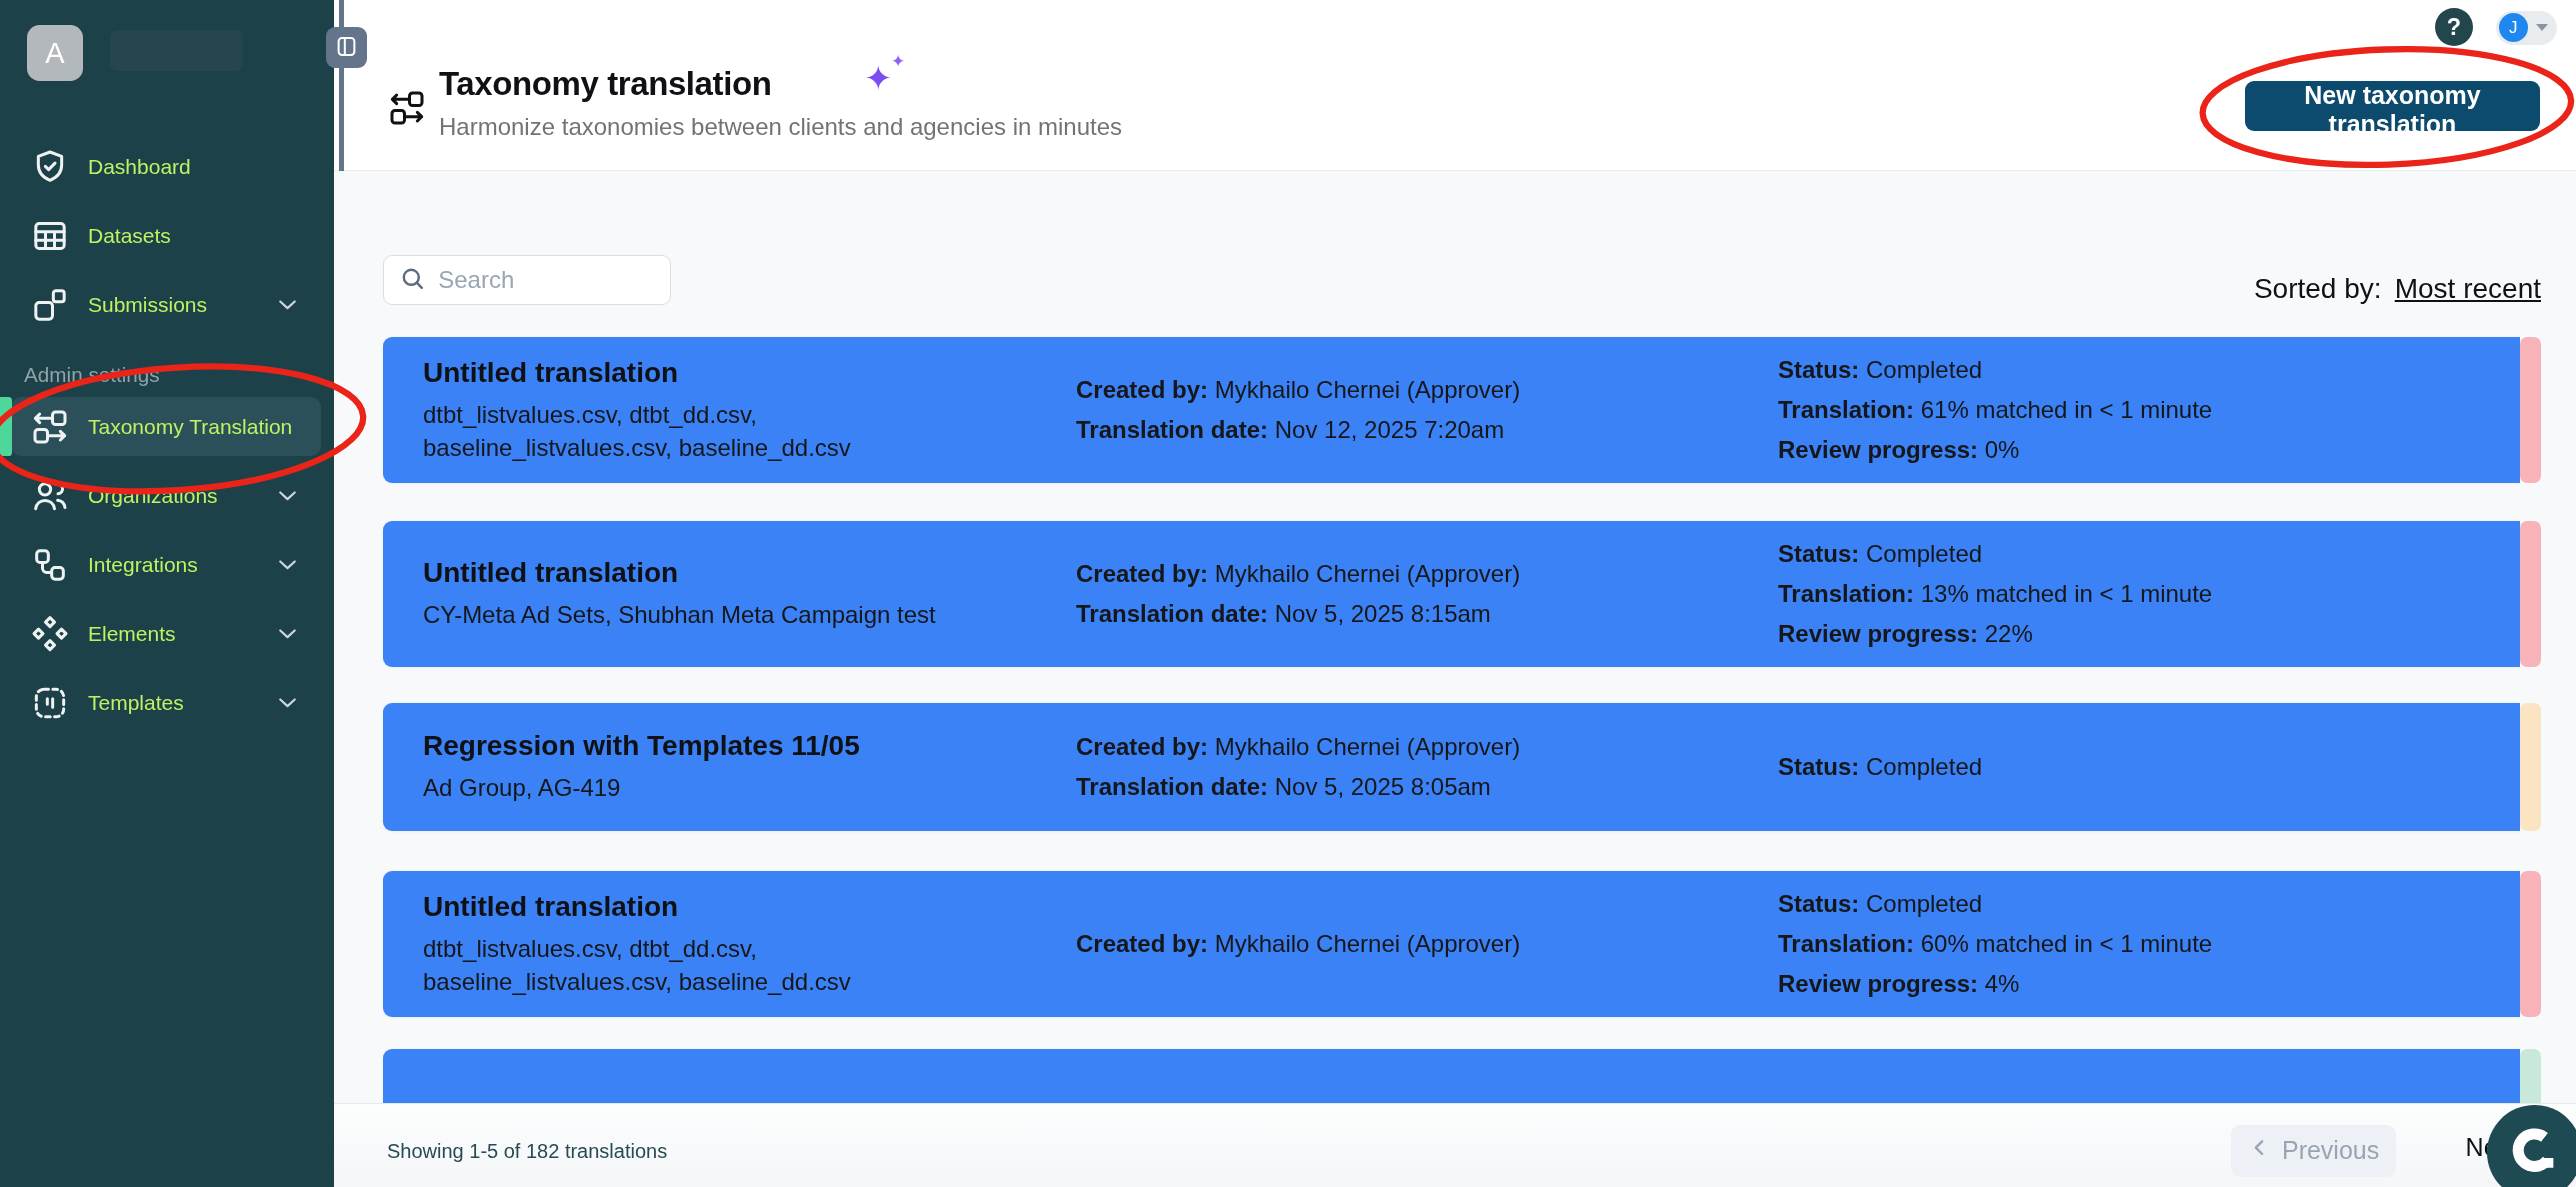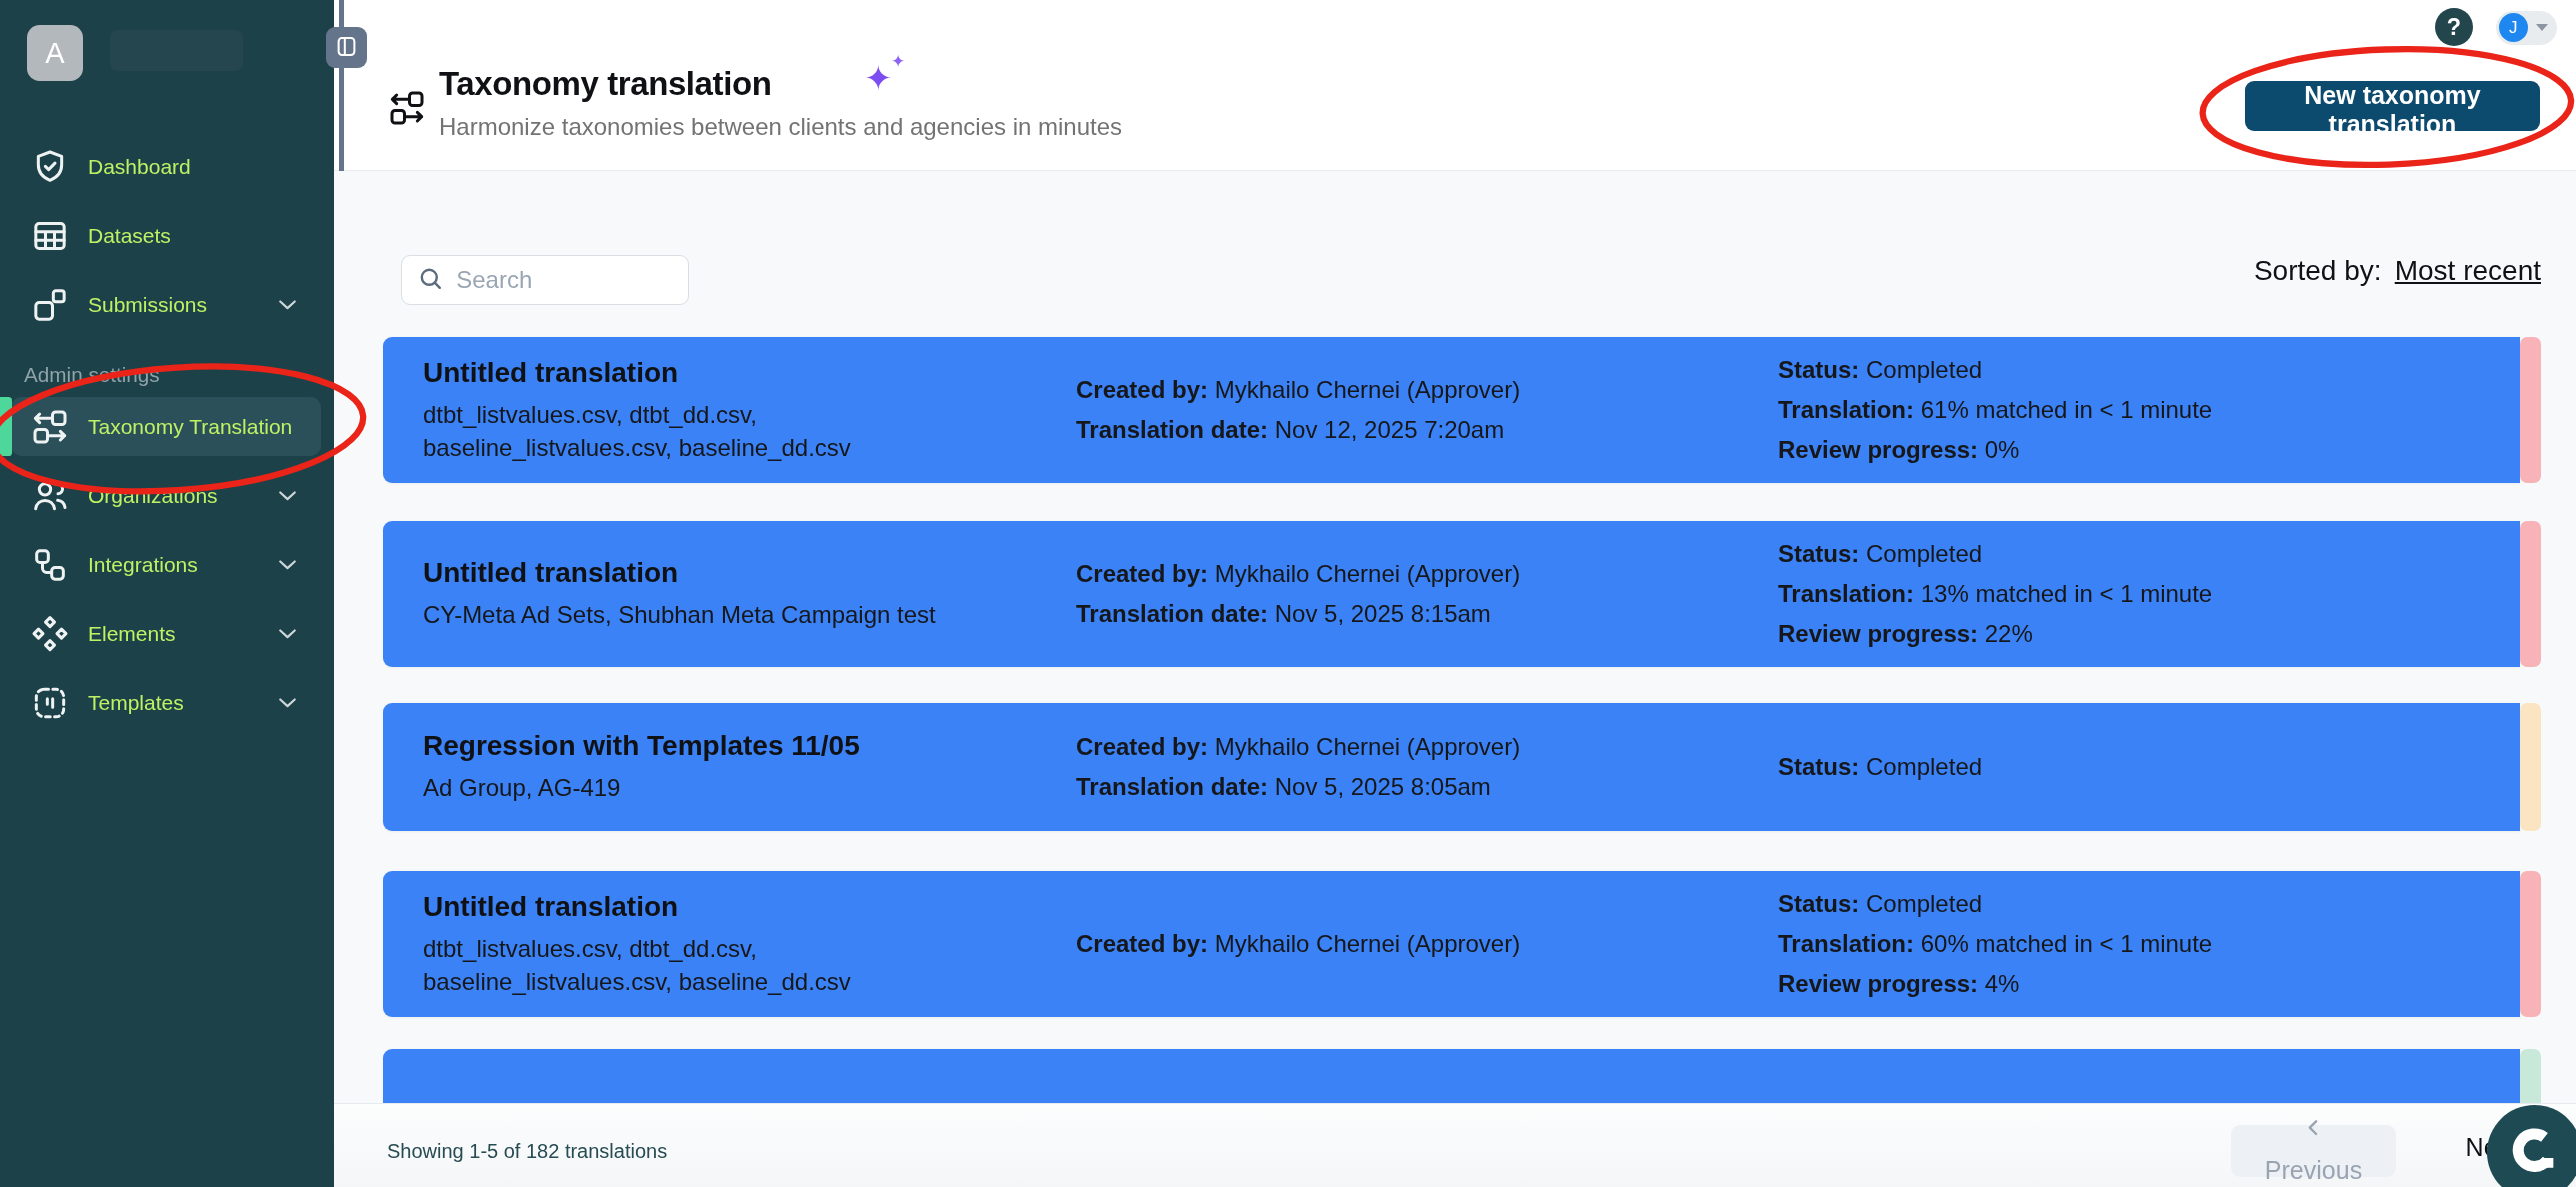--- a/index.html
+++ b/index.html
@@ -89,21 +89,21 @@
   .new-btn {
     position:absolute; right:36px; top:81px; width:295px; height:50px;
     background:#0c4a6e; border:none; border-radius:9px; color:#fff;
     font-size:25px; font-weight:bold; font-family:inherit; cursor:pointer;
   }
   
   .content {
     position:absolute; left:334px; top:173px; right:0; bottom:0;
     background:#f8f9fa; padding:82px 35px 0 49px; z-index:1;
   }
-  .tools { display:flex; align-items:flex-start; justify-content:space-between;margin-left:18px; }
+  .tools { display:flex; align-items:flex-end; justify-content:space-between; }
   .search-box {
     width:288px; height:50px; background:#fff; border:1.8px solid #d9dee5;
     border-radius:9px; display:flex; align-items:center; padding:0 14.4px;
   }
   .search-box svg { width:29px; height:29px; flex:0 0 auto; }
   .search-box input {
     border:none; outline:none; background:transparent; margin-left:10.8px;
     font-size:24px; font-family:inherit; color:#101114; width:207px;
   }
   .search-box input::placeholder { color:#9aa6b4; }
@@ -132,21 +132,21 @@
   .footer {
     position:absolute; left:334px; right:0; top:1103px; bottom:0;
     background:linear-gradient(180deg,#fcfdfd,#f4f6f8);
     border-top:1.8px solid #e7eaee; z-index:3;
   }
   .showing { position:absolute; left:53px; top:36px; font-size:20px; color:#274b52; }
   .prev-btn {
     position:absolute; right:180px; top:20.7px; width:165px; height:52px;
     background:#edf1f6; border:none; border-radius:9px; color:#9aa4b1;
     font-size:25px; font-family:inherit; display:flex; align-items:center;
-    justify-content:center; gap:10.8px; cursor:pointer;flex-direction:column;
+    justify-content:center; gap:10.8px; cursor:pointer;
   }
   .prev-btn svg { width:23.4px; height:23.4px; }
   .next-btn {
     position:absolute; right:59px; top:29px; background:none; border:none;
     font-size:25px; color:#101114; font-family:inherit; cursor:pointer;
   }
   .intercom {
     position:absolute; left:2487px; top:1105px; width:95px; height:95px;
     border-radius:50%; background:#1e4a53; z-index:8; cursor:pointer;
     display:flex; align-items:center; justify-content:center;

